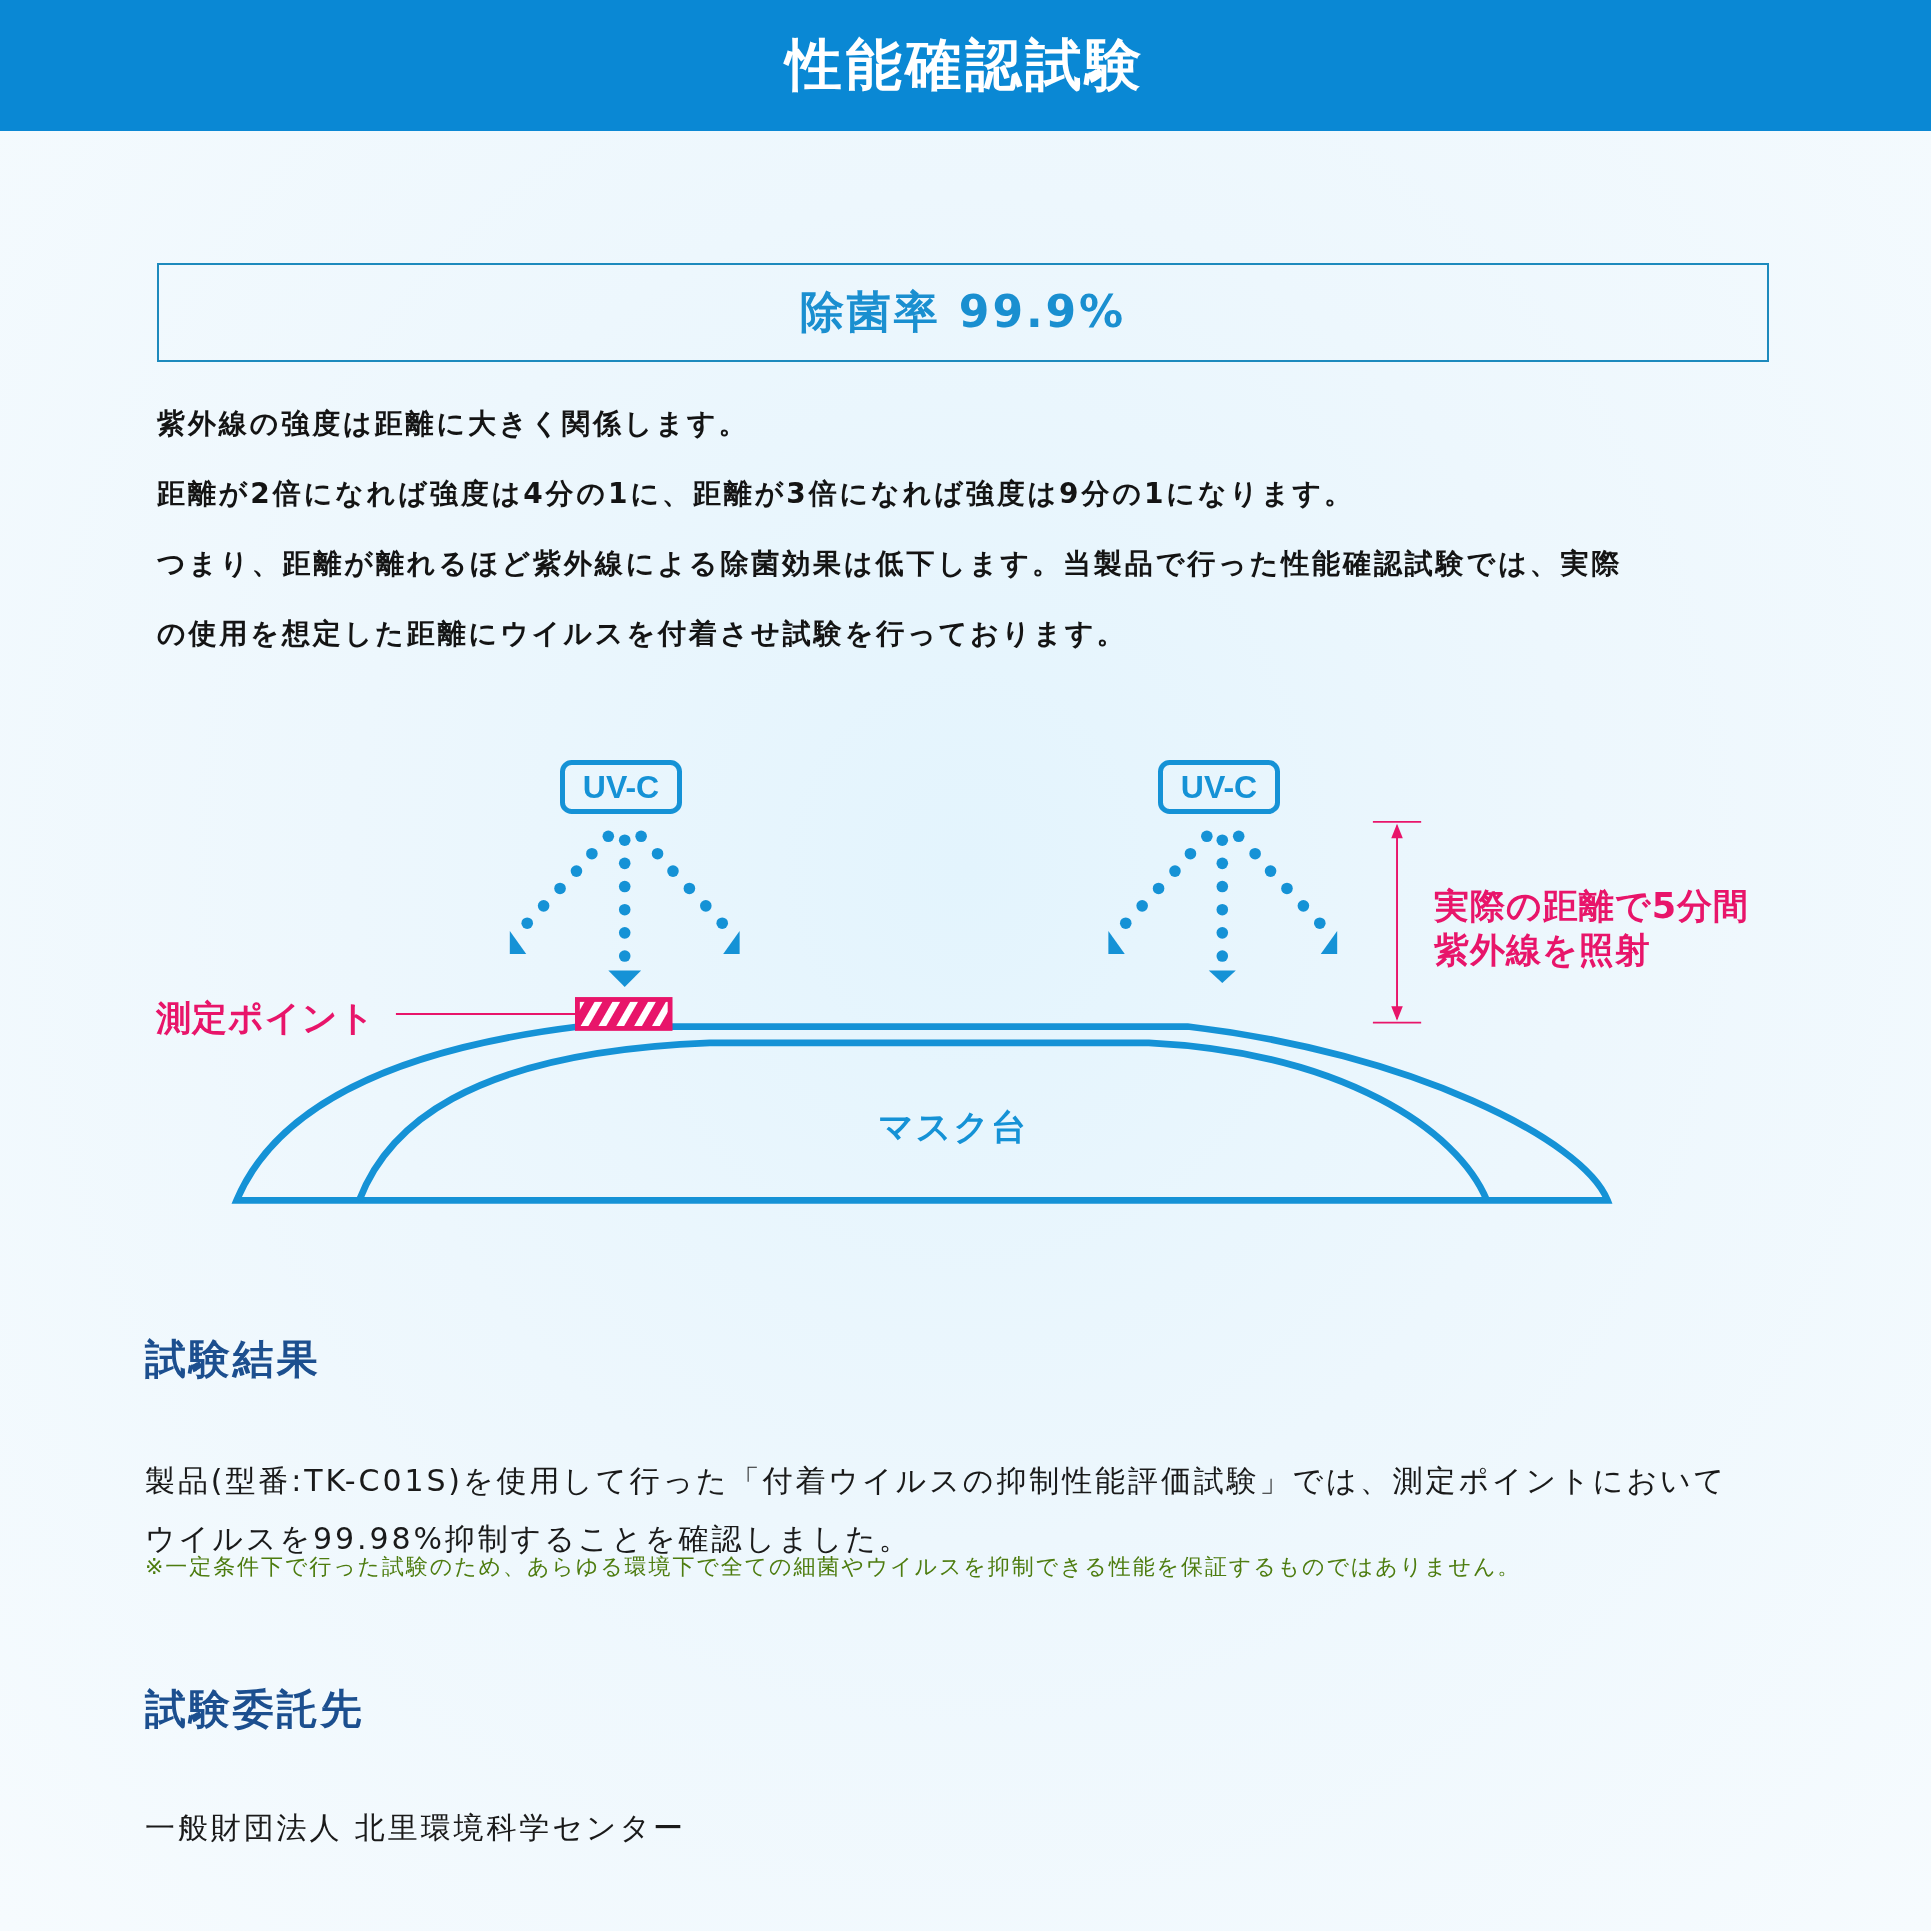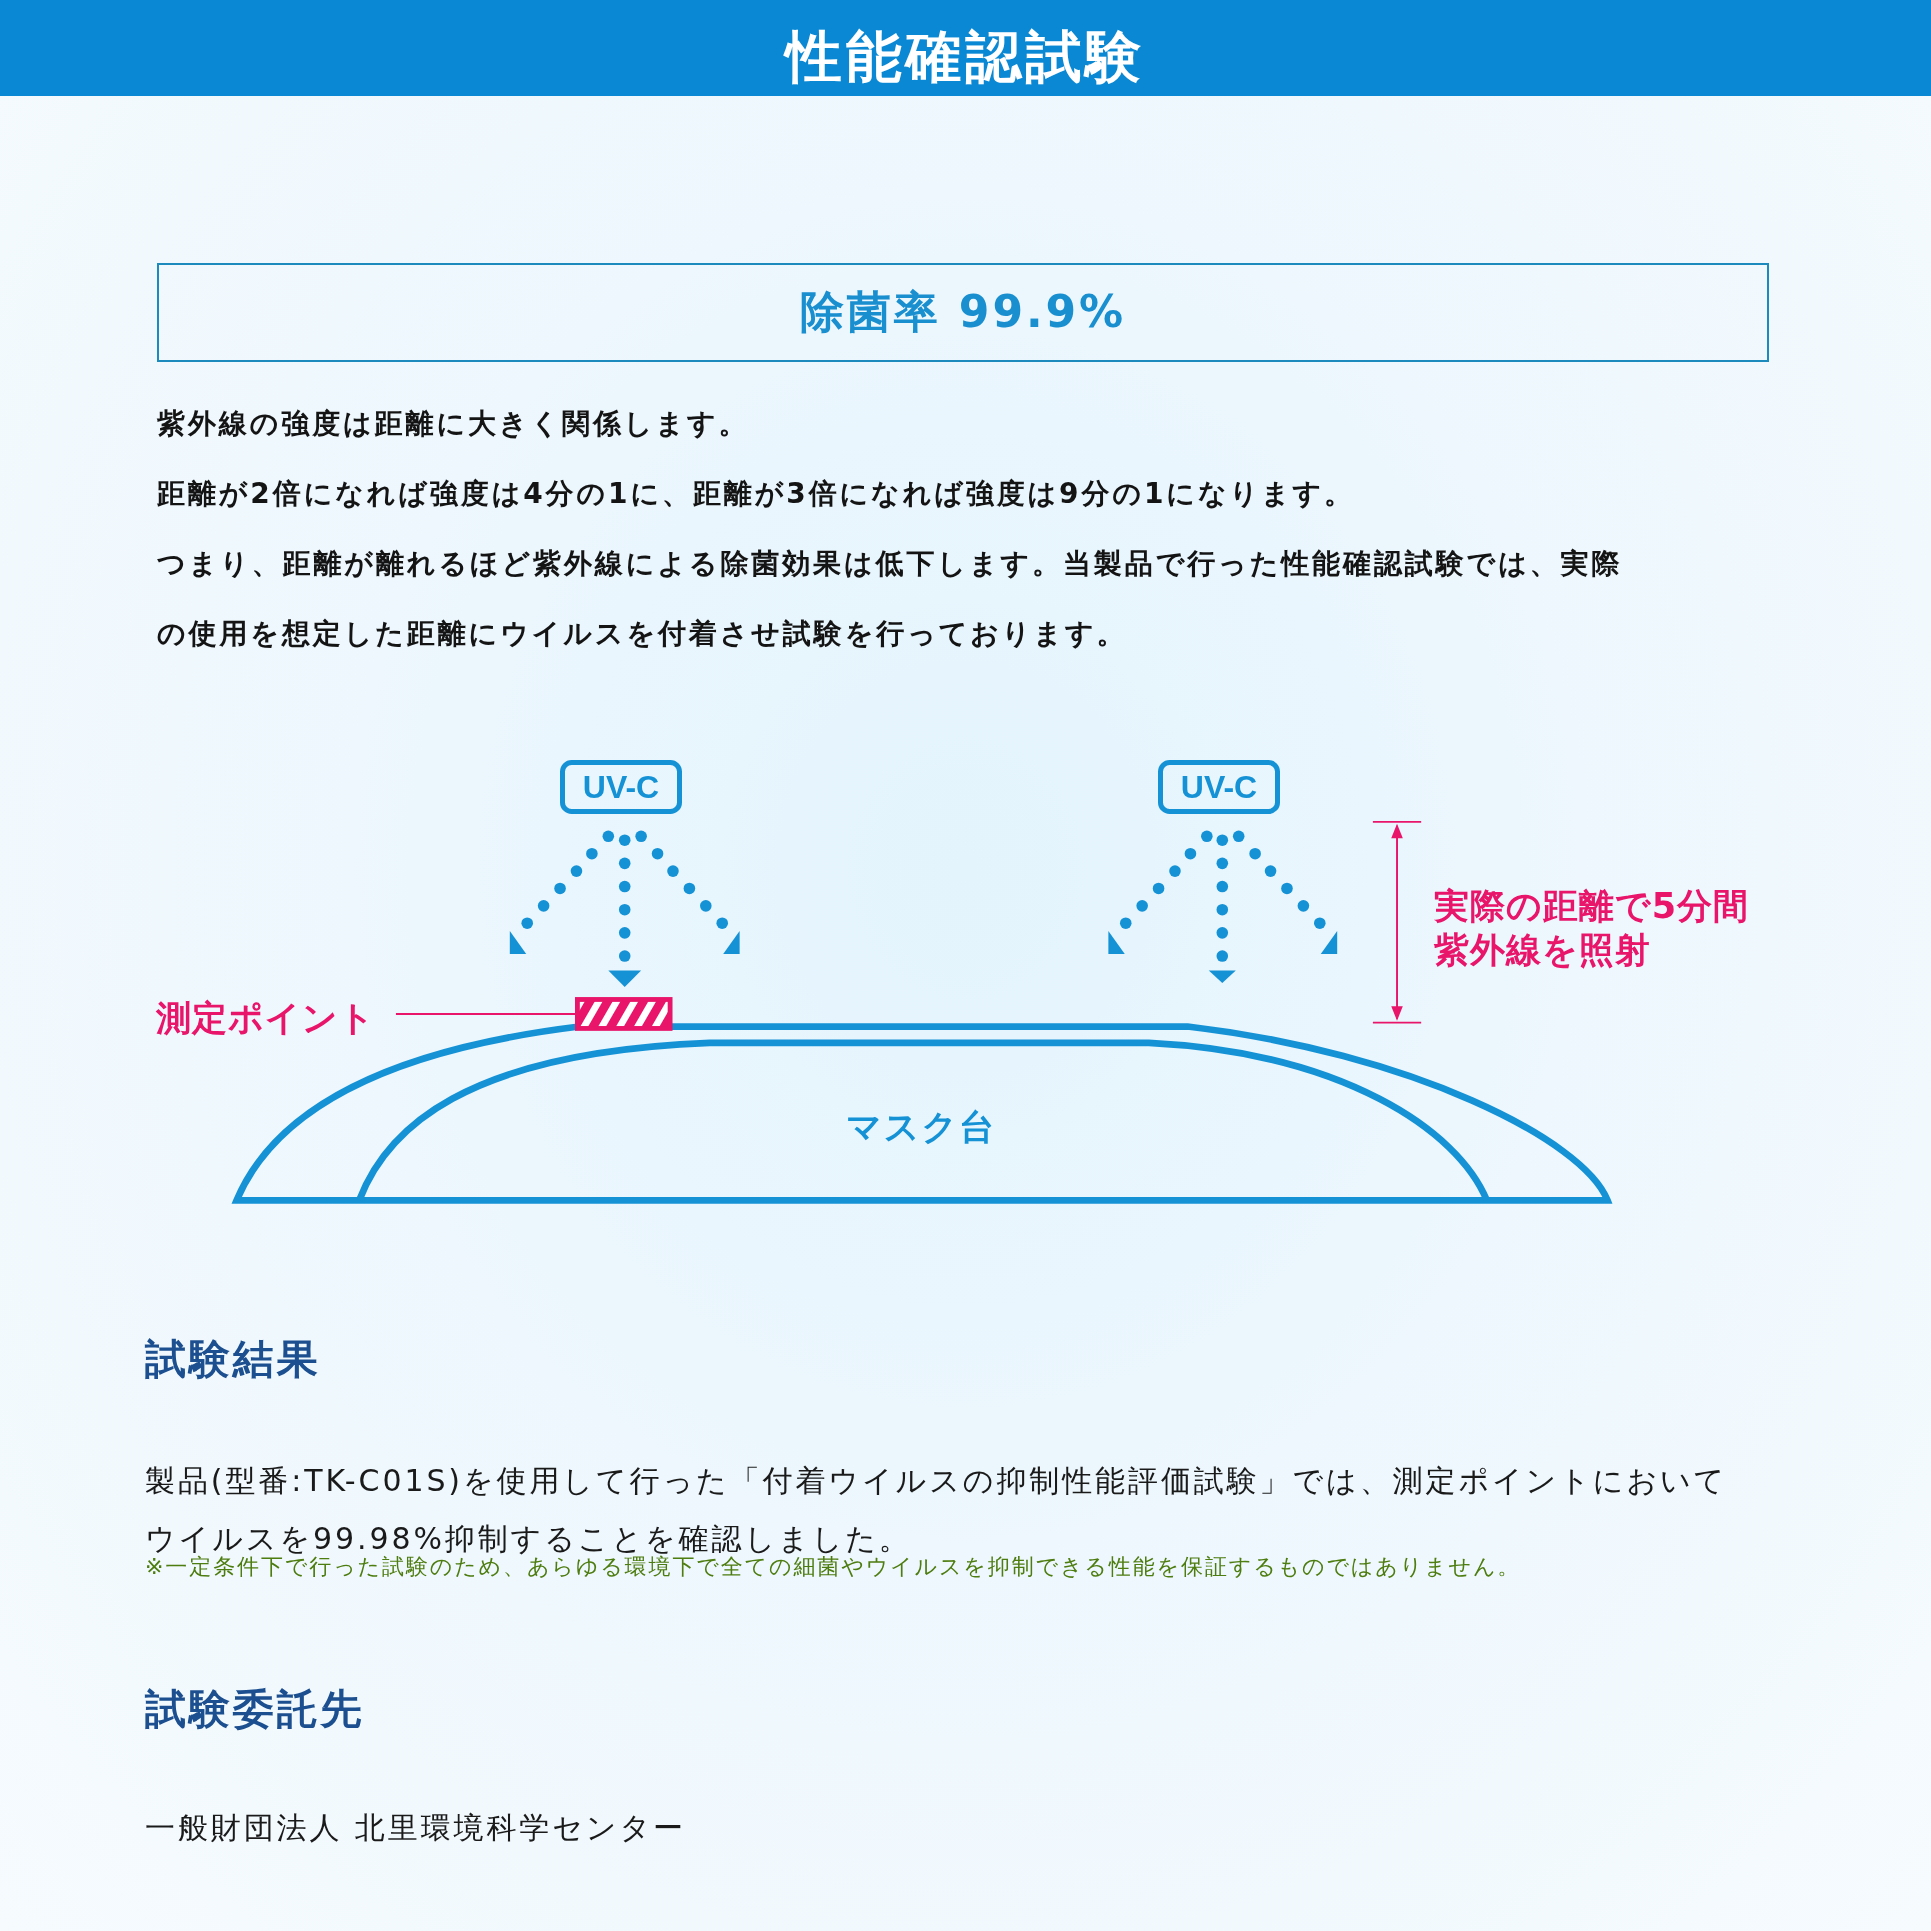--- a/index.html
+++ b/index.html
@@ -3,42 +3,42 @@
 <meta charset="utf-8">
 <style>
   html, body { margin:0; padding:0; }
   body {
     width:1931px; height:1931px; position:relative; overflow:hidden;
     font-family: "DejaVu Sans", "Liberation Sans", sans-serif;
     background: radial-gradient(ellipse at 50% 45%, #e3f4fd 0%, #edf7fd 45%, #f6fbfe 100%);
     color:#1a1a1a;
   }
   .header {
-    position:absolute; left:0; top:0; width:1931px; height:96px;
-    background:#0a88d4; display:flex; align-items:flex-end; justify-content:center;
+    position:absolute; left:0; top:0; width:1931px; height:131px;
+    background:#0a88d4; display:flex; align-items:center; justify-content:center;
   }
   .header-title { color:#fff; font-size:56px; font-weight:bold; letter-spacing:3.9px; }
   .rate-box {
     position:absolute; left:157px; top:263px; width:1612px; height:99px;
     border:2.9px solid #1d8abd; box-sizing:border-box;
     display:flex; align-items:center; justify-content:center;
   }
   .rate-text { color:#1a8fd0; font-size:44px; font-weight:bold; letter-spacing:2.9px; }
   .intro { position:absolute; left:157px; top:396px; width:1641px; }
   .intro-line { font-size:28px; font-weight:bold; letter-spacing:2.9px; height:70px; line-height:56px; color:#141414; white-space:nowrap; }
   .diagram { position:absolute; left:0; top:734px; width:1931px; height:502px; }
   .diagram svg { position:absolute; left:0; top:0; }
   .uvc-label {
     position:absolute; width:122px; height:54px; border:5.8px solid #1592d6; border-radius:11.6px;
     box-sizing:border-box; display:flex; align-items:center; justify-content:center;
     color:#1592d6; font-weight:bold; font-size:32px; font-family:"Liberation Sans", sans-serif;
   }
   .pink-label { position:absolute; color:#e8156a; font-weight:bold; font-size:35px; letter-spacing:1px; }
   .pink-note { position:absolute; color:#e8156a; font-weight:bold; font-size:35px; line-height:44px; letter-spacing:1px; }
-  .mask-label { position:absolute; color:#1592d6; font-weight:bold; font-size:35px; letter-spacing:1.9px; }
+  .mask-label { position:absolute; color:#1592d6; font-weight:bold; font-size:35px; letter-spacing:1.9px;margin-left:32px; }
   .section-title { position:absolute; left:145px; color:#1c4f8f; font-size:41px; font-weight:bold; letter-spacing:2.9px; }
   .body-text { position:absolute; left:145px; font-size:30px; letter-spacing:2.9px; color:#1a1a1a; white-space:nowrap;margin-top:37px; }
   .note-text { position:absolute; left:145px; font-size:22px; letter-spacing:1.9px; color:#4d7c0f; white-space:nowrap; }
 </style>
 </head>
 <body>
 
 <div class="header">
   <div class="header-title">性能確認試験</div>
 </div>

